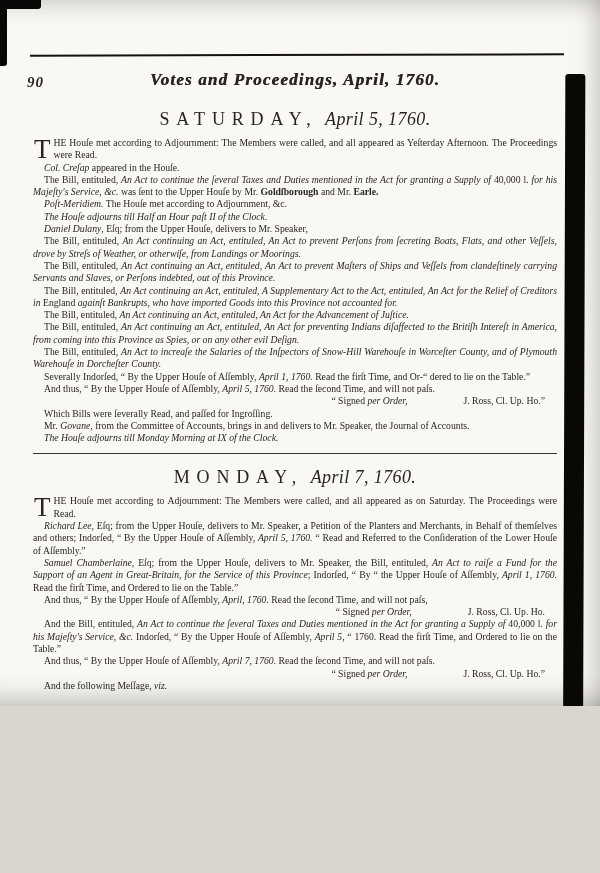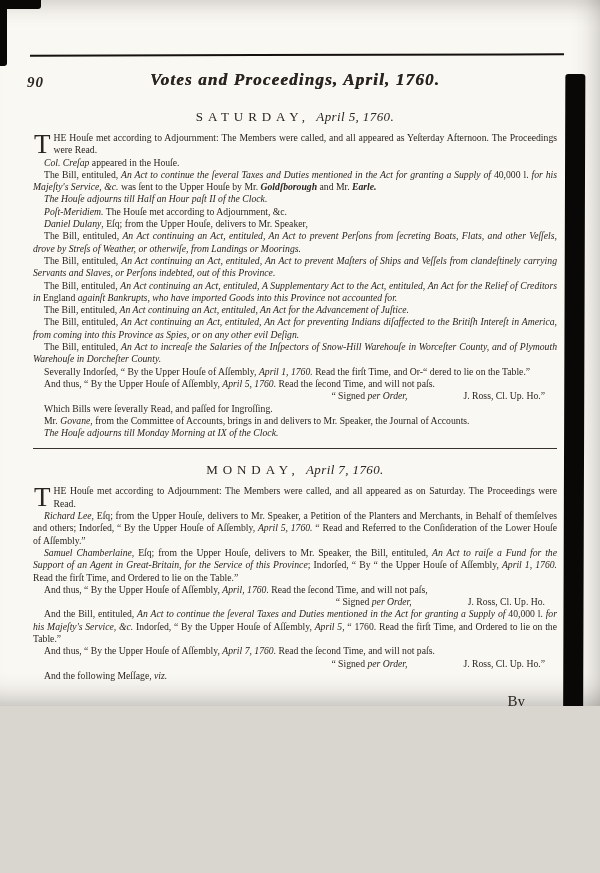--- a/index.html
+++ b/index.html
@@ -13,33 +13,33 @@
 
   
   .running-head{position:relative;height:28px;}
   .page-num{position:absolute;left:-6px;top:6px;font-size:15px;font-weight:bold;
             font-style:italic;letter-spacing:1px;}
   .running-title{display:block;text-align:center;font-size:17px;font-weight:bold;
                  font-style:italic;letter-spacing:1.2px;padding-top:2px;
                  text-shadow:0.4px 0 0 currentColor;}
 
   
-  .day-heading{text-align:center;margin:13px 0 7px;font-size:13px;font-weight:normal;}
+  .day-heading{text-align:center;margin:13px 0 7px;font-size:18px;font-weight:normal;}
   .day{letter-spacing:0.38em;}
   .date{font-style:italic;margin-left:3px;letter-spacing:0.4px;}
 
   
   .paras p.para{margin:0;font-size:9.7px;line-height:12.3px;text-align:justify;
                 text-indent:11px;}
   .paras p.para.drop-para{text-indent:0;}
   .paras p.para.signed{text-align:right;text-indent:0;padding-right:12px;}
   .dropcap{float:left;font-size:27px;line-height:22px;padding:1px 3px 0 1px;}
   .rom{font-style:normal;}
   .ital{font-style:italic;}
-  .boldital{font-style:italic;font-weight:bold;}
+  .boldital{font-weight:bold;}
   .spacer{display:inline-block;width:56px;}
 
   .divider{border:none;border-top:1.4px solid #38322c;margin:9px 0 0 0;width:100%;}
 
   .catchword{text-align:right;padding-right:32px;font-size:15px;margin-top:11px;}
 
   
   .art{position:absolute;background:#090807;z-index:5;pointer-events:none;}
   .art-top-left-h{left:0;top:0;width:41px;height:9px;border-radius:0 0 3px 0;}
   .art-top-left-v{left:0;top:0;width:7px;height:66px;border-radius:0 0 3px 0;}
@@ -63,22 +63,22 @@
 
       <section>
         <h2 class="day-heading">
           <span class="day">SATURDAY,</span>
           <span class="date">April 5, 1760.</span>
         </h2>
         <div class="paras">
             <p class="para drop-para"><span class="dropcap">T</span><span class="rom">HE Houſe met according to Adjournment: The Members were called, and all appeared as Yeſterday Afternoon.  The Proceedings were Read.</span></p>
             <p class="para"><span class="ital">Col. Creſap</span><span class="rom"> appeared in the Houſe.</span></p>
             <p class="para"><span class="rom">The Bill, entituled, </span><span class="ital">An Act to continue the ſeveral Taxes and Duties mentioned in the Act for granting a Supply of </span><span class="rom">40,000 l.</span><span class="ital"> for his Majeſty's Service, &amp;c.</span><span class="rom"> was ſent to the Upper Houſe by Mr. </span><span class="boldital">Goldſborough</span><span class="rom"> and Mr. </span><span class="boldital">Earle.</span></p>
+            <p class="para"><span class="ital">Poſt-Meridiem.</span><span class="rom">  The Houſe met according to Adjournment, &amp;c.</span></p>
             <p class="para"><span class="ital">The Houſe adjourns till Half an Hour paſt II of the Clock.</span></p>
-            <p class="para"><span class="ital">Poſt-Meridiem.</span><span class="rom">  The Houſe met according to Adjournment, &amp;c.</span></p>
             <p class="para"><span class="ital">Daniel Dulany</span><span class="rom">, Eſq; from the Upper Houſe, delivers to Mr. Speaker,</span></p>
             <p class="para"><span class="rom">The Bill, entituled, </span><span class="ital">An Act continuing an Act, entituled, An Act to prevent Perſons from ſecreting Boats, Flats, and other Veſſels, drove by Streſs of Weather, or otherwiſe, from Landings or Moorings.</span></p>
             <p class="para"><span class="rom">The Bill, entituled, </span><span class="ital">An Act continuing an Act, entituled, An Act to prevent Maſters of Ships and Veſſels from clandeſtinely carrying Servants and Slaves, or Perſons indebted, out of this Province.</span></p>
             <p class="para"><span class="rom">The Bill, entituled, </span><span class="ital">An Act continuing an Act, entituled, A Supplementary Act to the Act, entituled, An Act for the Relief of Creditors in </span><span class="rom">England</span><span class="ital"> againſt Bankrupts, who have imported Goods into this Province not accounted for.</span></p>
             <p class="para"><span class="rom">The Bill, entituled, </span><span class="ital">An Act continuing an Act, entituled, An Act for the Advancement of Juſtice.</span></p>
             <p class="para"><span class="rom">The Bill, entituled, </span><span class="ital">An Act continuing an Act, entituled, An Act for preventing Indians diſaffected to the Britiſh Intereſt in America, from coming into this Province as Spies, or on any other evil Deſign.</span></p>
             <p class="para"><span class="rom">The Bill, entituled, </span><span class="ital">An Act to increaſe the Salaries of the Inſpectors of Snow-Hill Warehouſe in Worceſter County, and of Plymouth Warehouſe in Dorcheſter County.</span></p>
             <p class="para"><span class="rom">Severally Indorſed, “ By the Upper Houſe of Aſſembly, </span><span class="ital">April 1, 1760.</span><span class="rom"> Read the firſt Time, and Or-“ dered to lie on the Table.”</span></p>
             <p class="para"><span class="rom">And thus, “ By the Upper Houſe of Aſſembly, </span><span class="ital">April 5, 1760.</span><span class="rom"> Read the ſecond Time, and will not paſs.</span></p>
             <p class="para signed"><span class="rom">“ Signed </span><span class="ital">per Order,</span><span class="spacer"></span><span class="rom">J. Ross, Cl. Up. Ho.”</span></p>

